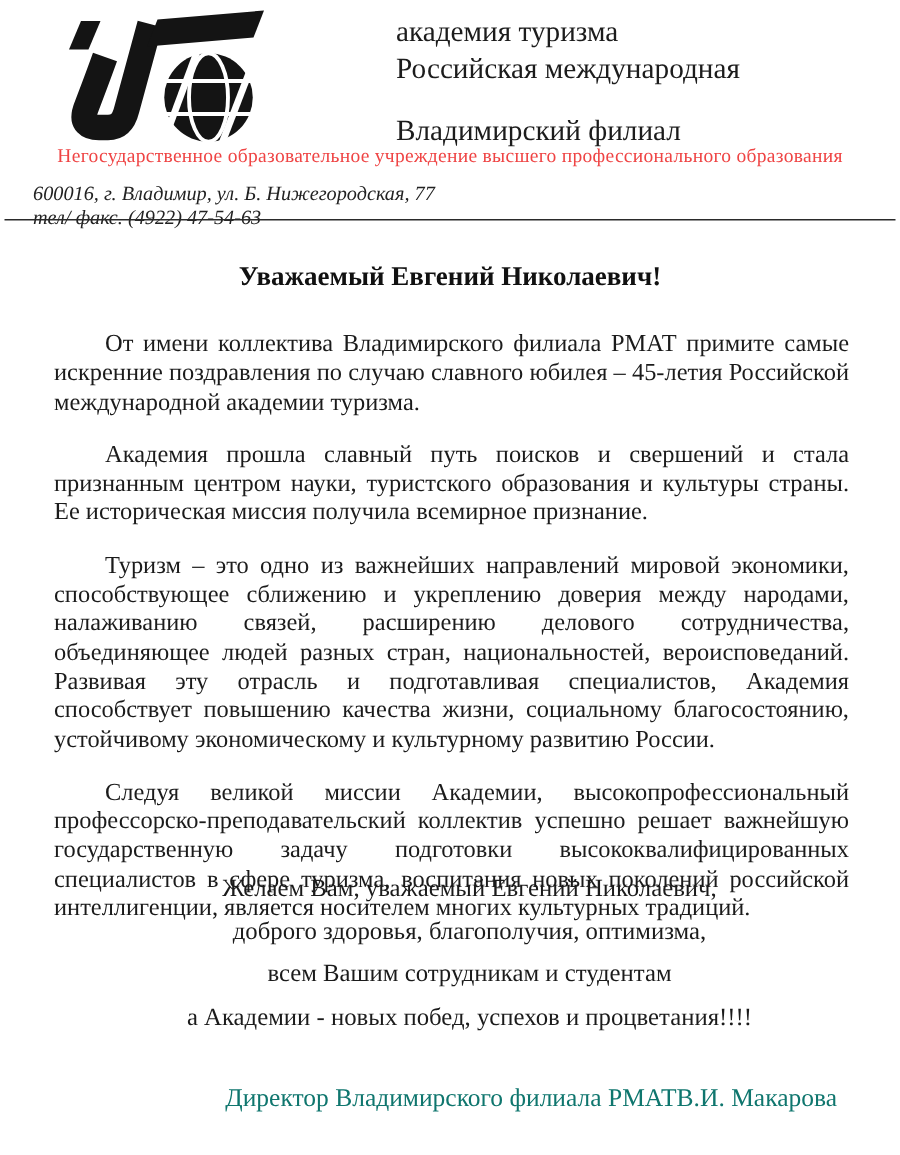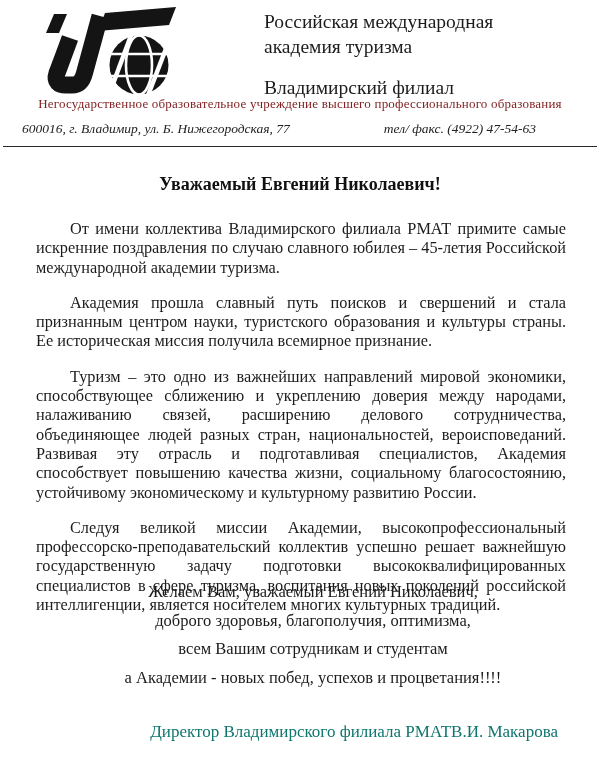--- a/index.html
+++ b/index.html
@@ -13,27 +13,27 @@
   }
   
   .logo{position:absolute;left:26px;top:4px;width:202px;height:100px;}
   .org-block{
     position:absolute;left:264px;top:9px;width:330px;
     font-size:19.5px;line-height:25px;color:#1c1c1c;
   }
   .org-branch{margin-top:16px;}
   .subtitle{
     position:absolute;top:96px;left:0;width:600px;
-    text-align:center;font-size:13px;color:#7f1d1d;
+    text-align:center;font-size:13px;color:#ef4444;
     letter-spacing:.2px;
   }
   .address-row{
     position:absolute;top:121px;left:22px;right:64px;
     display:flex;justify-content:space-between;
-    font-style:italic;font-size:13.5px;color:#222;
+    font-style:italic;font-size:13.5px;color:#222;flex-direction:column;
   }
   .rule{
     position:absolute;top:146px;left:3px;right:3px;
     height:0;border-top:1.6px solid #2a2a2a;
   }
   
   .salutation{
     position:absolute;top:174px;left:0;width:600px;
     text-align:center;font-weight:bold;font-size:18px;color:#111;
   }
@@ -82,22 +82,22 @@
 
       <ellipse cx="113" cy="61" rx="13" ry="29.5" fill="none" stroke="#ffffff" stroke-width="2.6"></ellipse>
 
       <line x1="87" y1="80" x2="107" y2="26" stroke="#ffffff" stroke-width="4.5"></line>
       <line x1="121" y1="94" x2="141" y2="42" stroke="#ffffff" stroke-width="4.5"></line>
     </g>
   </svg>
 </div>
 
 <div class="org-block">
+  <div>академия туризма</div>
   <div>Российская международная</div>
-  <div>академия туризма</div>
   <div class="org-branch">Владимирский филиал</div>
 </div>
 
 <div class="subtitle">Негосударственное образовательное учреждение высшего профессионального образования</div>
 
 <div class="address-row">
   <span>600016, г. Владимир, ул. Б. Нижегородская, 77</span>
   <span>тел/ факс. (4922) 47-54-63</span>
 </div>
 

